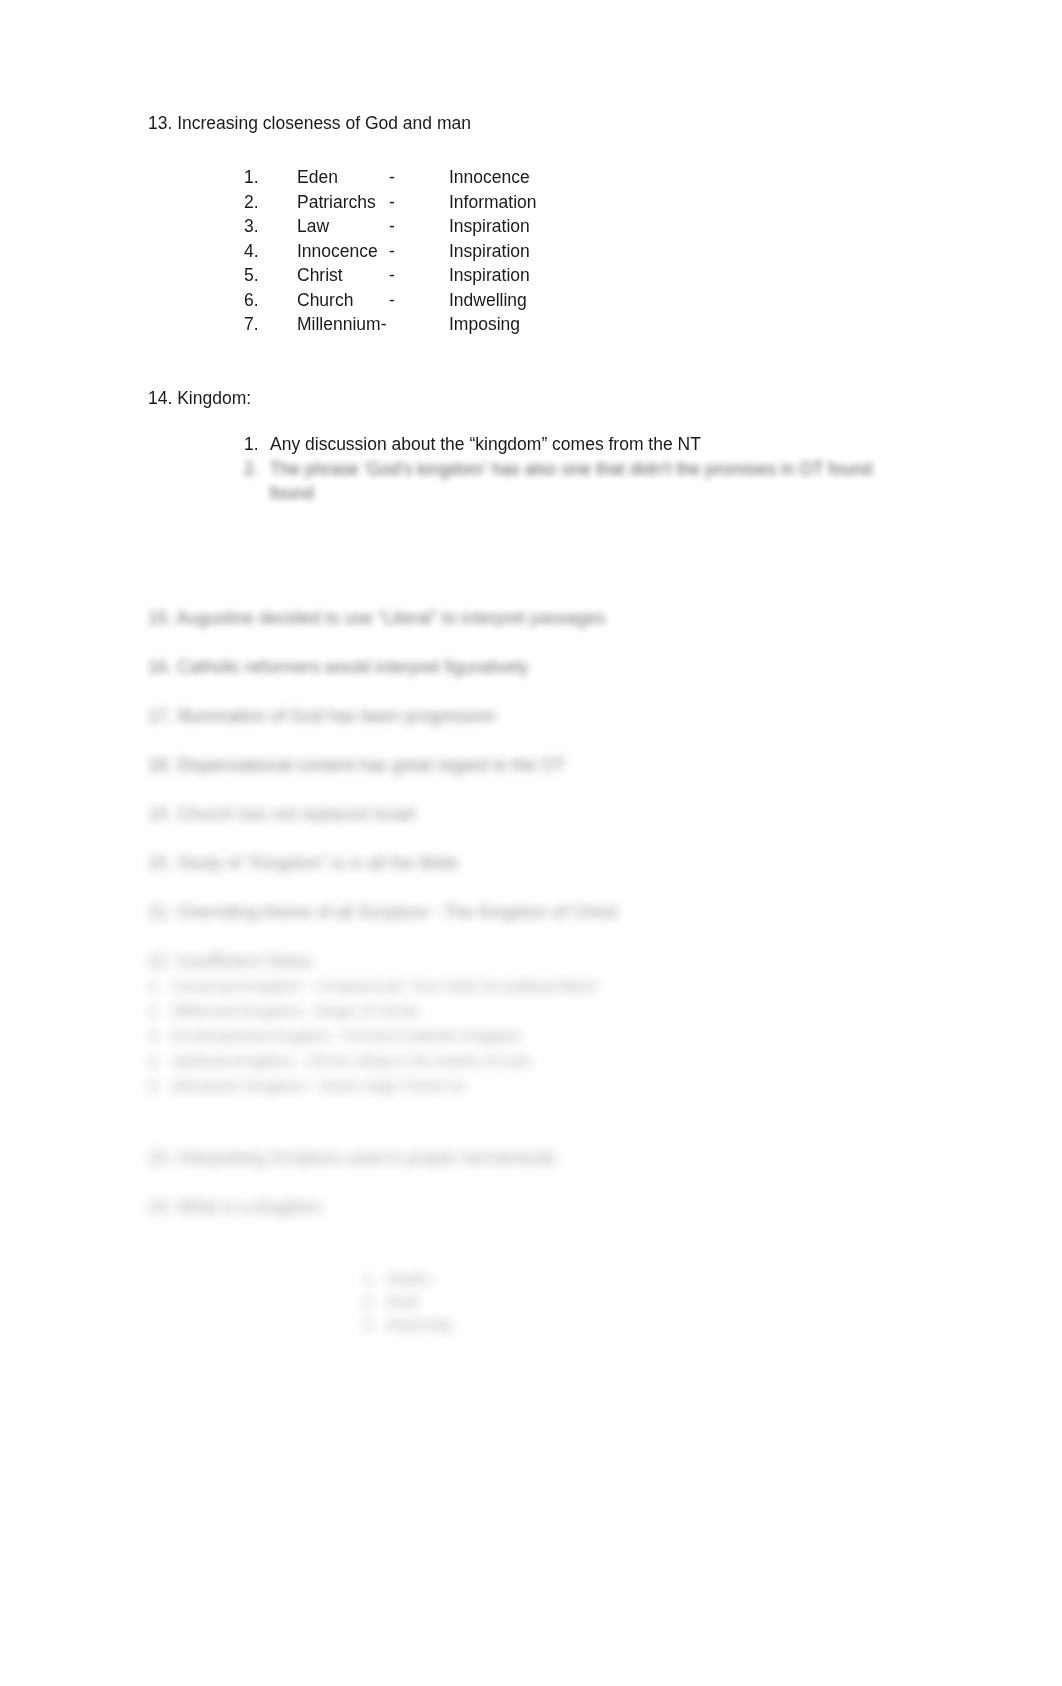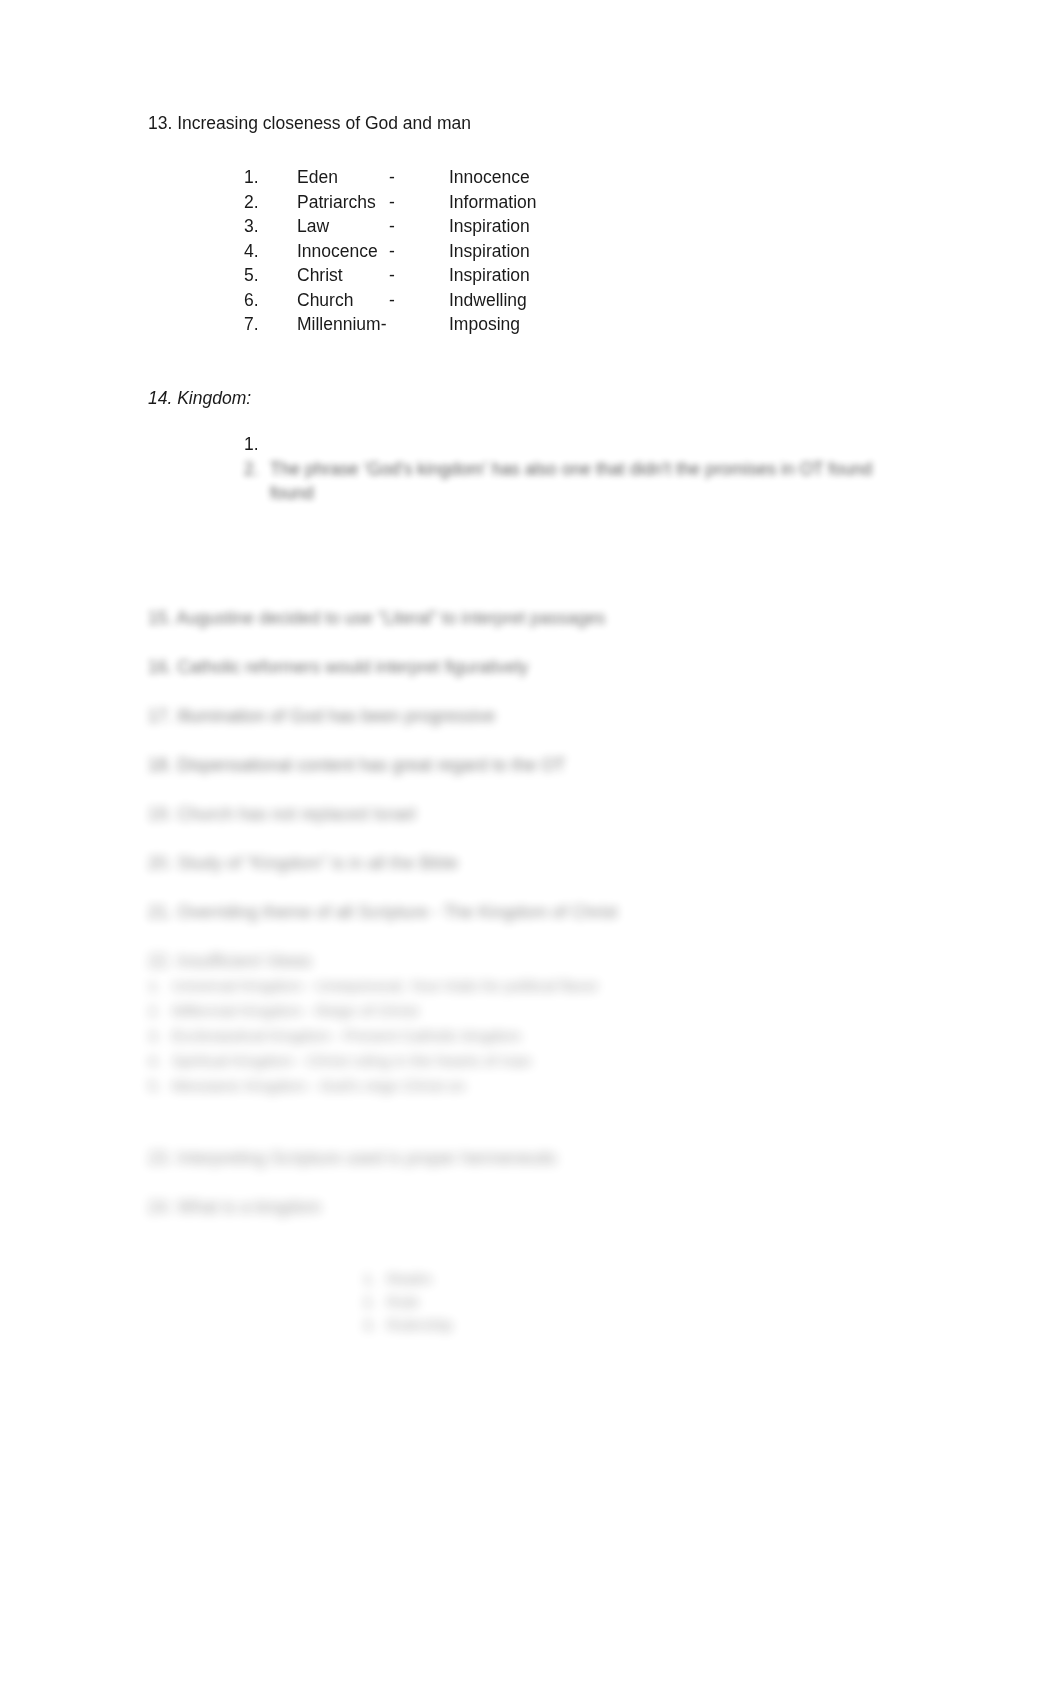--- a/index.html
+++ b/index.html
@@ -66,21 +66,21 @@
     flex: 0 0 60px;
   }
   .col-val {
     display: inline-block;
   }
   .indent-3 { margin-left: 210px; }
 
   
   .block-13      { position: absolute; left: 0;   top: 0;    }
   .list-13       { position: absolute; left: 96px; top: 55px; }
-  .block-14      { position: absolute; left: 0;   top: 275px; font-style: italic;}
+  .block-14      { position: absolute; left: 0;   top: 275px;}
   .list-14       { position: absolute; left: 96px; top: 322px;}
 
   .lower-block   { position: absolute; left: 0;   top: 448px; width: 800px; }
 
   .lower-line {
     font-size: 17.5px;
     line-height: 24px;
     color: #1a1a1a;
     white-space: nowrap;
   }
@@ -170,20 +170,21 @@
       </li>
     </ol>
 
     <div class="block-14">
       <div class="heading-line">14. Kingdom:</div>
     </div>
 
     <ol class="sub-list list-14">
       <li class="sub-item">
         <span class="num">1.</span>
+        <span>Any discussion about the “kingdom” comes from the NT</span>
       </li>
       <li class="sub-item blur-2">
         <span class="num">2.</span>
         <span>The phrase ‘God's kingdom' has also one that didn't the promises in OT found</span>
       </li>
       <li class="sub-item blur-2 wrap-2nd">
         <span>found</span>
       </li>
     </ol>
 

